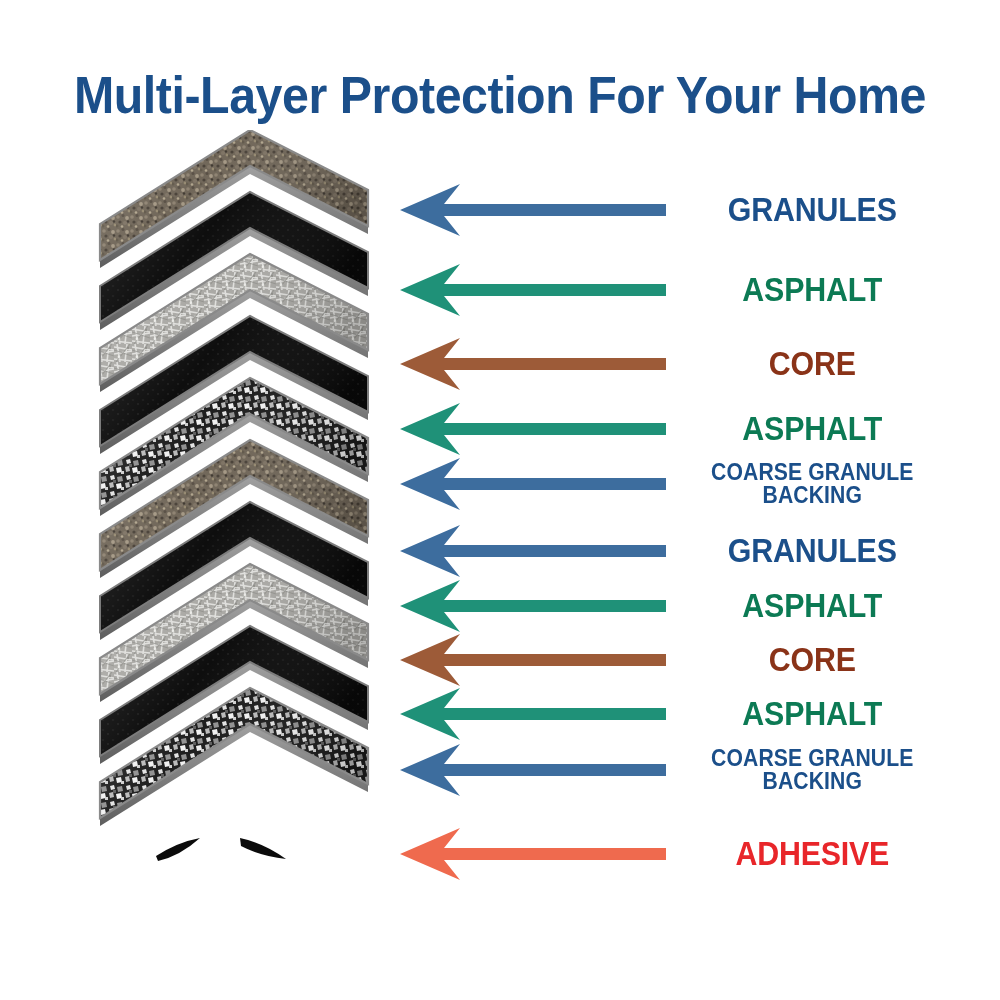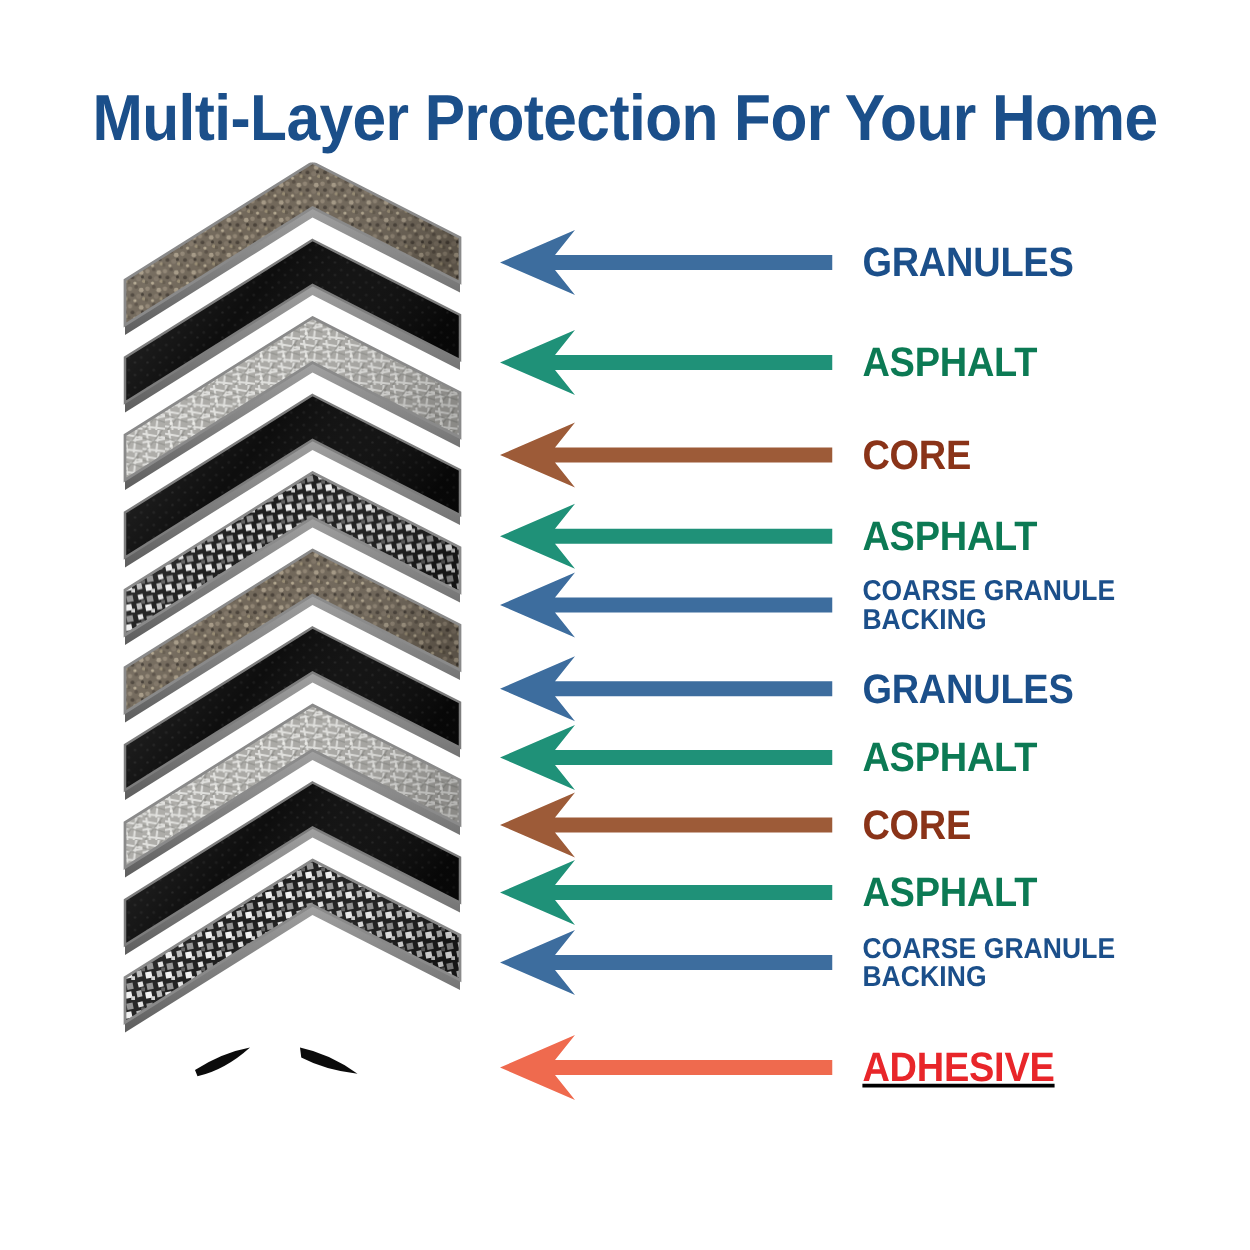--- a/index.html
+++ b/index.html
@@ -44,20 +44,21 @@
   }
   #stack svg { display: block; }
 
   
   #callouts {
     position: absolute;
     left: 0;
     top: 0;
     width: 1000px;
     height: 1000px;
+    text-align: center;
   }
   .callout-row {
     position: absolute;
     left: 398px;
     width: 560px;
     height: 64px;
     display: flex;
     align-items: center;
   }
   .arrow-wrap {
@@ -318,21 +319,21 @@
     </div>
     <div class="callout-row" style="top: 738px;">
       <div class="arrow-wrap">
         <svg width="268" height="56" viewBox="0 0 268 56">
           <path d="M 2 28 L 62 2 L 46 22 L 268 22 L 268 34 L 46 34 L 62 54 Z" fill="#3d6d9e"></path>
         </svg>
       </div>
       <div class="callout-label small" style="color: rgb(27, 79, 138);">COARSE GRANULE
 BACKING</div>
     </div>
-    <div class="callout-row" style="top: 822px; text-decoration: underline;">
+    <div class="callout-row" style="top: 822px;">
       <div class="arrow-wrap">
         <svg width="268" height="56" viewBox="0 0 268 56">
           <path d="M 2 28 L 62 2 L 46 22 L 268 22 L 268 34 L 46 34 L 62 54 Z" fill="#ef6a4e"></path>
         </svg>
       </div>
       <div class="callout-label" style="color: rgb(232, 38, 42);">ADHESIVE</div>
     </div>
   </div>
 
 </body></html>

